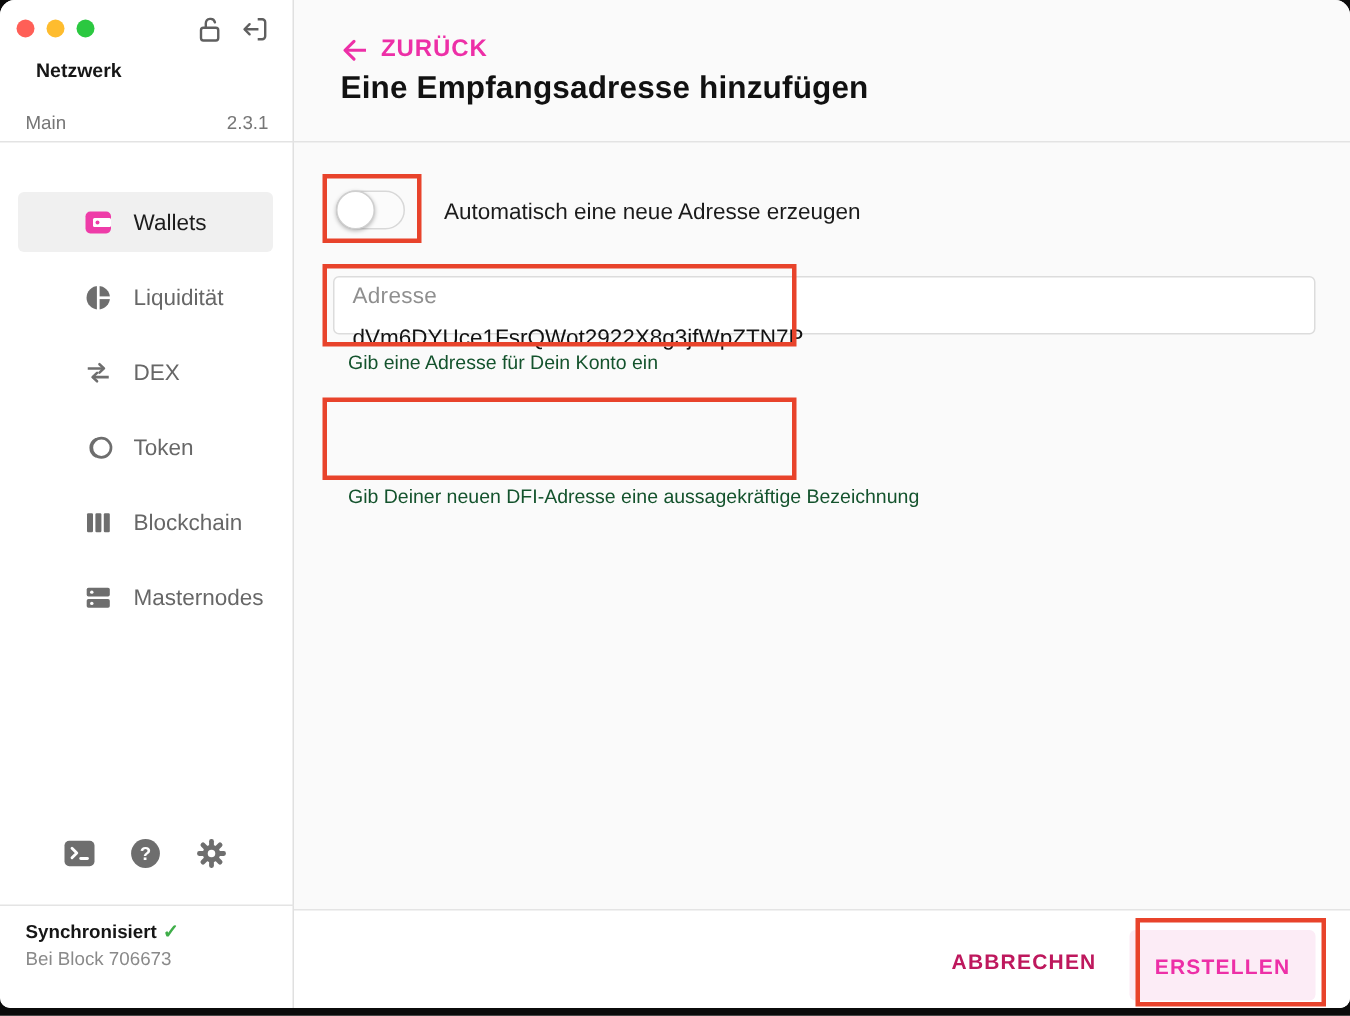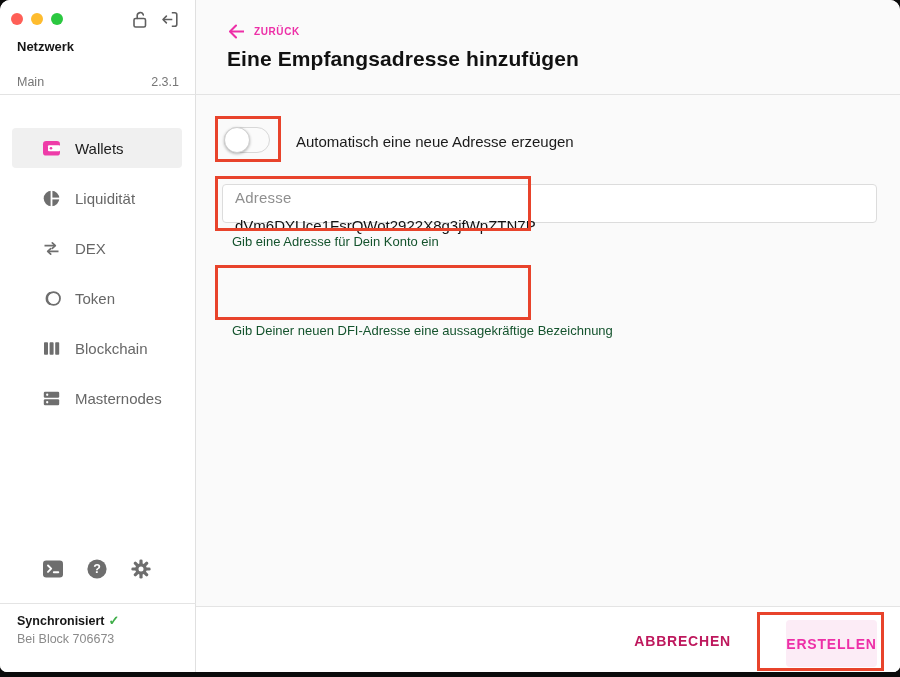--- a/index.html
+++ b/index.html
@@ -6,39 +6,39 @@
   html,body { width:900px; height:677px; background:#0b0b0b; font-family:"Liberation Sans", sans-serif; overflow:hidden; }
   .window { position:absolute; top:0; left:0; width:900px; height:672px; background:#fff; border-radius:10px 10px 7px 7px; overflow:hidden; }
 
   
   .sidebar { position:absolute; top:0; left:0; width:196px; height:672px; background:#fff; border-right:1px solid #e0e0e0; }
   .traffic { position:absolute; top:13px; left:11px; display:flex; gap:8px; }
   .traffic span { width:12px; height:12px; border-radius:50%; display:block; }
   .dot-red{ background:#ff5f57; } .dot-yellow{ background:#febc2e; } .dot-green{ background:#2bc840; }
   .titlebar-icons { position:absolute; top:9px; left:129px; display:flex; gap:9px; }
   .titlebar-icons .ic { width:21px; height:21px; display:block; cursor:pointer; }
-  .network-label { position:absolute; top:39px; left:17px; font-size:13px; font-weight:bold; color:#161616; }
+  .network-label { position:absolute; top:39px; left:24px; font-size:13px; font-weight:bold; color:#161616; }
   .network-row { position:absolute; top:75px; left:17px; width:162px; display:flex; justify-content:space-between; font-size:12.5px; color:#767676; }
   .top-divider { position:absolute; top:94px; left:0; width:900px; height:1px; background:#e3e3e3; z-index:6; }
 
   .nav { position:absolute; top:128px; left:12px; width:170px; display:flex; flex-direction:column; gap:10px; }
-  .nav-item { height:40px; display:flex; align-items:center; padding-left:29px; gap:13px; border-radius:4px; font-size:15px; color:#676767; cursor:pointer; }
+  .nav-item { height:40px; display:flex; align-items:center; padding-left:43px; gap:13px; border-radius:4px; font-size:15px; color:#676767; cursor:pointer; }
   .nav-item.active { background:#f0f0f0; color:#1c1c1c; }
   .nav-item svg { width:21px; height:21px; flex:0 0 auto; }
 
   .side-tools { position:absolute; top:558px; left:42px; display:flex; gap:22px; }
   .side-tools .tool { width:22px; height:22px; cursor:pointer; }
   .side-divider { position:absolute; top:603px; left:0; width:196px; height:1px; background:#e4e4e4; }
   .sync-line { position:absolute; top:613px; left:17px; font-size:12.5px; font-weight:bold; color:#161616; }
   .sync-check { color:#3fae49; font-weight:bold; margin-left:4px; font-size:13px; }
   .block-line { position:absolute; top:632px; left:17px; font-size:12.5px; color:#8a8a8a; }
 
   
   .main { position:absolute; top:0; left:196px; width:704px; height:672px; background:#fafafa; }
-  .back-link { position:absolute; top:24px; left:32px; display:flex; align-items:center; gap:9px; color:#ed2fa7; font-size:10px; font-weight:bold; letter-spacing:0.6px; cursor:pointer; }
+  .back-link { position:absolute; top:24px; left:32px; display:flex; align-items:center; gap:9px; color:#ed2fa7; font-size:16px; font-weight:bold; letter-spacing:0.6px; cursor:pointer; }
   .page-title { position:absolute; top:47px; left:31px; font-size:21px; font-weight:bold; color:#111; letter-spacing:0.1px; }
 
   .annot { position:absolute; border:3px solid #e8432b; z-index:9; pointer-events:none; }
   .annot-toggle { top:116px; left:19px; width:66px; height:46px; }
   .annot-addr   { top:176px; left:19px; width:316px; height:55px; }
   .annot-name   { top:265px; left:19px; width:316px; height:55px; }
   .annot-create { top:612px; left:561px; width:127px; height:59px; }
 
   .toggle { position:absolute; top:127px; left:28px; width:46px; height:26px; border:1.5px solid #d8d8d8; border-radius:14px; background:#fbfbfb; cursor:pointer; }
   .toggle-knob { position:absolute; top:-1.5px; left:-1.5px; width:26px; height:26px; border-radius:50%; background:#fff; border:1.5px solid #cfcfcf; box-shadow:0 1px 3px rgba(0,0,0,.28); }
@@ -46,21 +46,21 @@
 
   .field { position:absolute; left:26px; width:655px; height:39px; background:#fff; border:1px solid #dcdcdc; border-radius:4px; padding:4px 12px 0 12px; }
   .field-addr { top:184px; } .field-name { top:273px; }
   .field-label { font-size:15px; color:#8f8f8f; letter-spacing:0.2px; display:block; }
   .field input { width:100%; border:none; outline:none; background:transparent; font-family:"Liberation Sans", sans-serif; font-size:15px; color:#121212; padding:0; margin-top:11px; }
   .helper { position:absolute; left:36px; font-size:13px; color:#14532d; }
   .helper-addr { top:234px; } .helper-name { top:323px; }
 
   .main-footer { position:absolute; left:0; bottom:0; width:704px; height:66px; background:#fff; border-top:1px solid #e4e4e4; }
   .btn-cancel { position:absolute; top:26px; right:169px; font-size:14px; font-weight:bold; letter-spacing:0.8px; color:#be185d; cursor:pointer; background:none; border:none; font-family:"Liberation Sans", sans-serif; }
-  .btn-create { position:absolute; top:13px; right:23px; width:91px; height:47px; background:#fcecf6; border:none; border-radius:4px; font-size:14px; font-weight:bold; letter-spacing:0.8px; color:#ed2fa7; cursor:pointer; font-family:"Liberation Sans", sans-serif; }
+  .btn-create { position:absolute; top:13px; right:23px; width:124px; height:47px; background:#fcecf6; border:none; border-radius:4px; font-size:14px; font-weight:bold; letter-spacing:0.8px; color:#ed2fa7; cursor:pointer; font-family:"Liberation Sans", sans-serif; }
 </style>
 </head>
 <body>
 
 <div class="window">
 
   <div class="sidebar">
 
     <div class="traffic">
       <span class="dot-red"></span>

